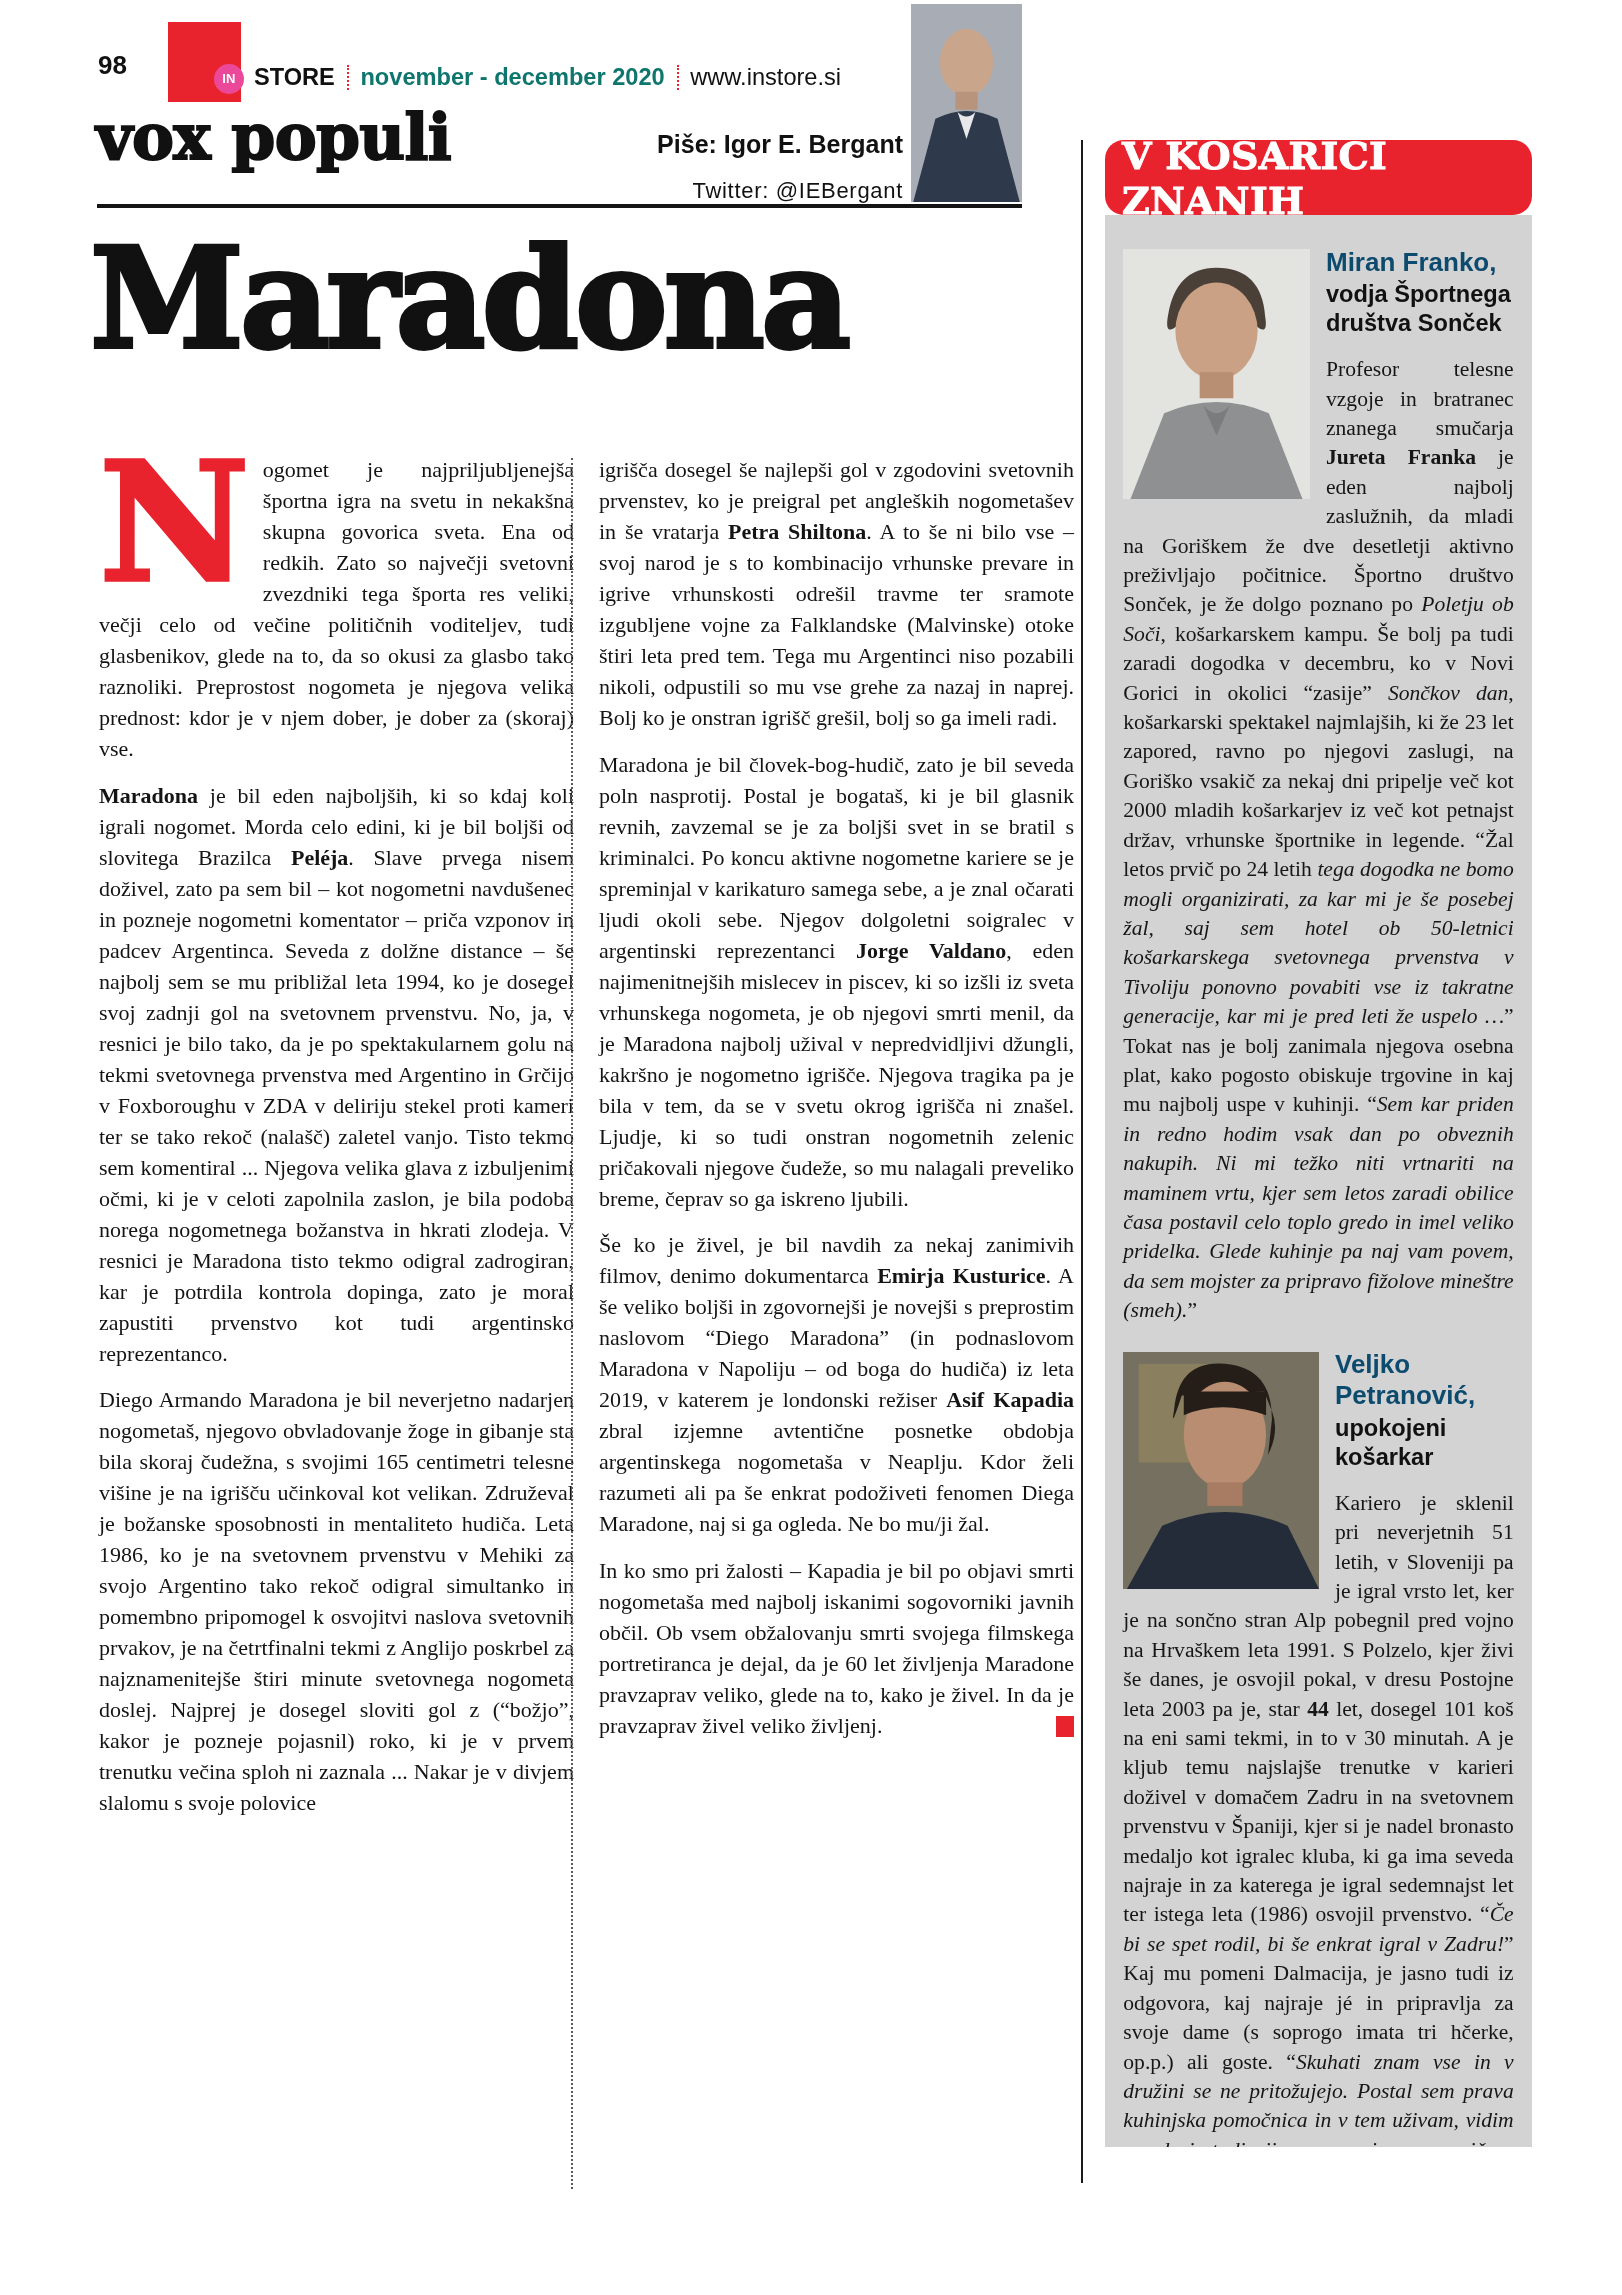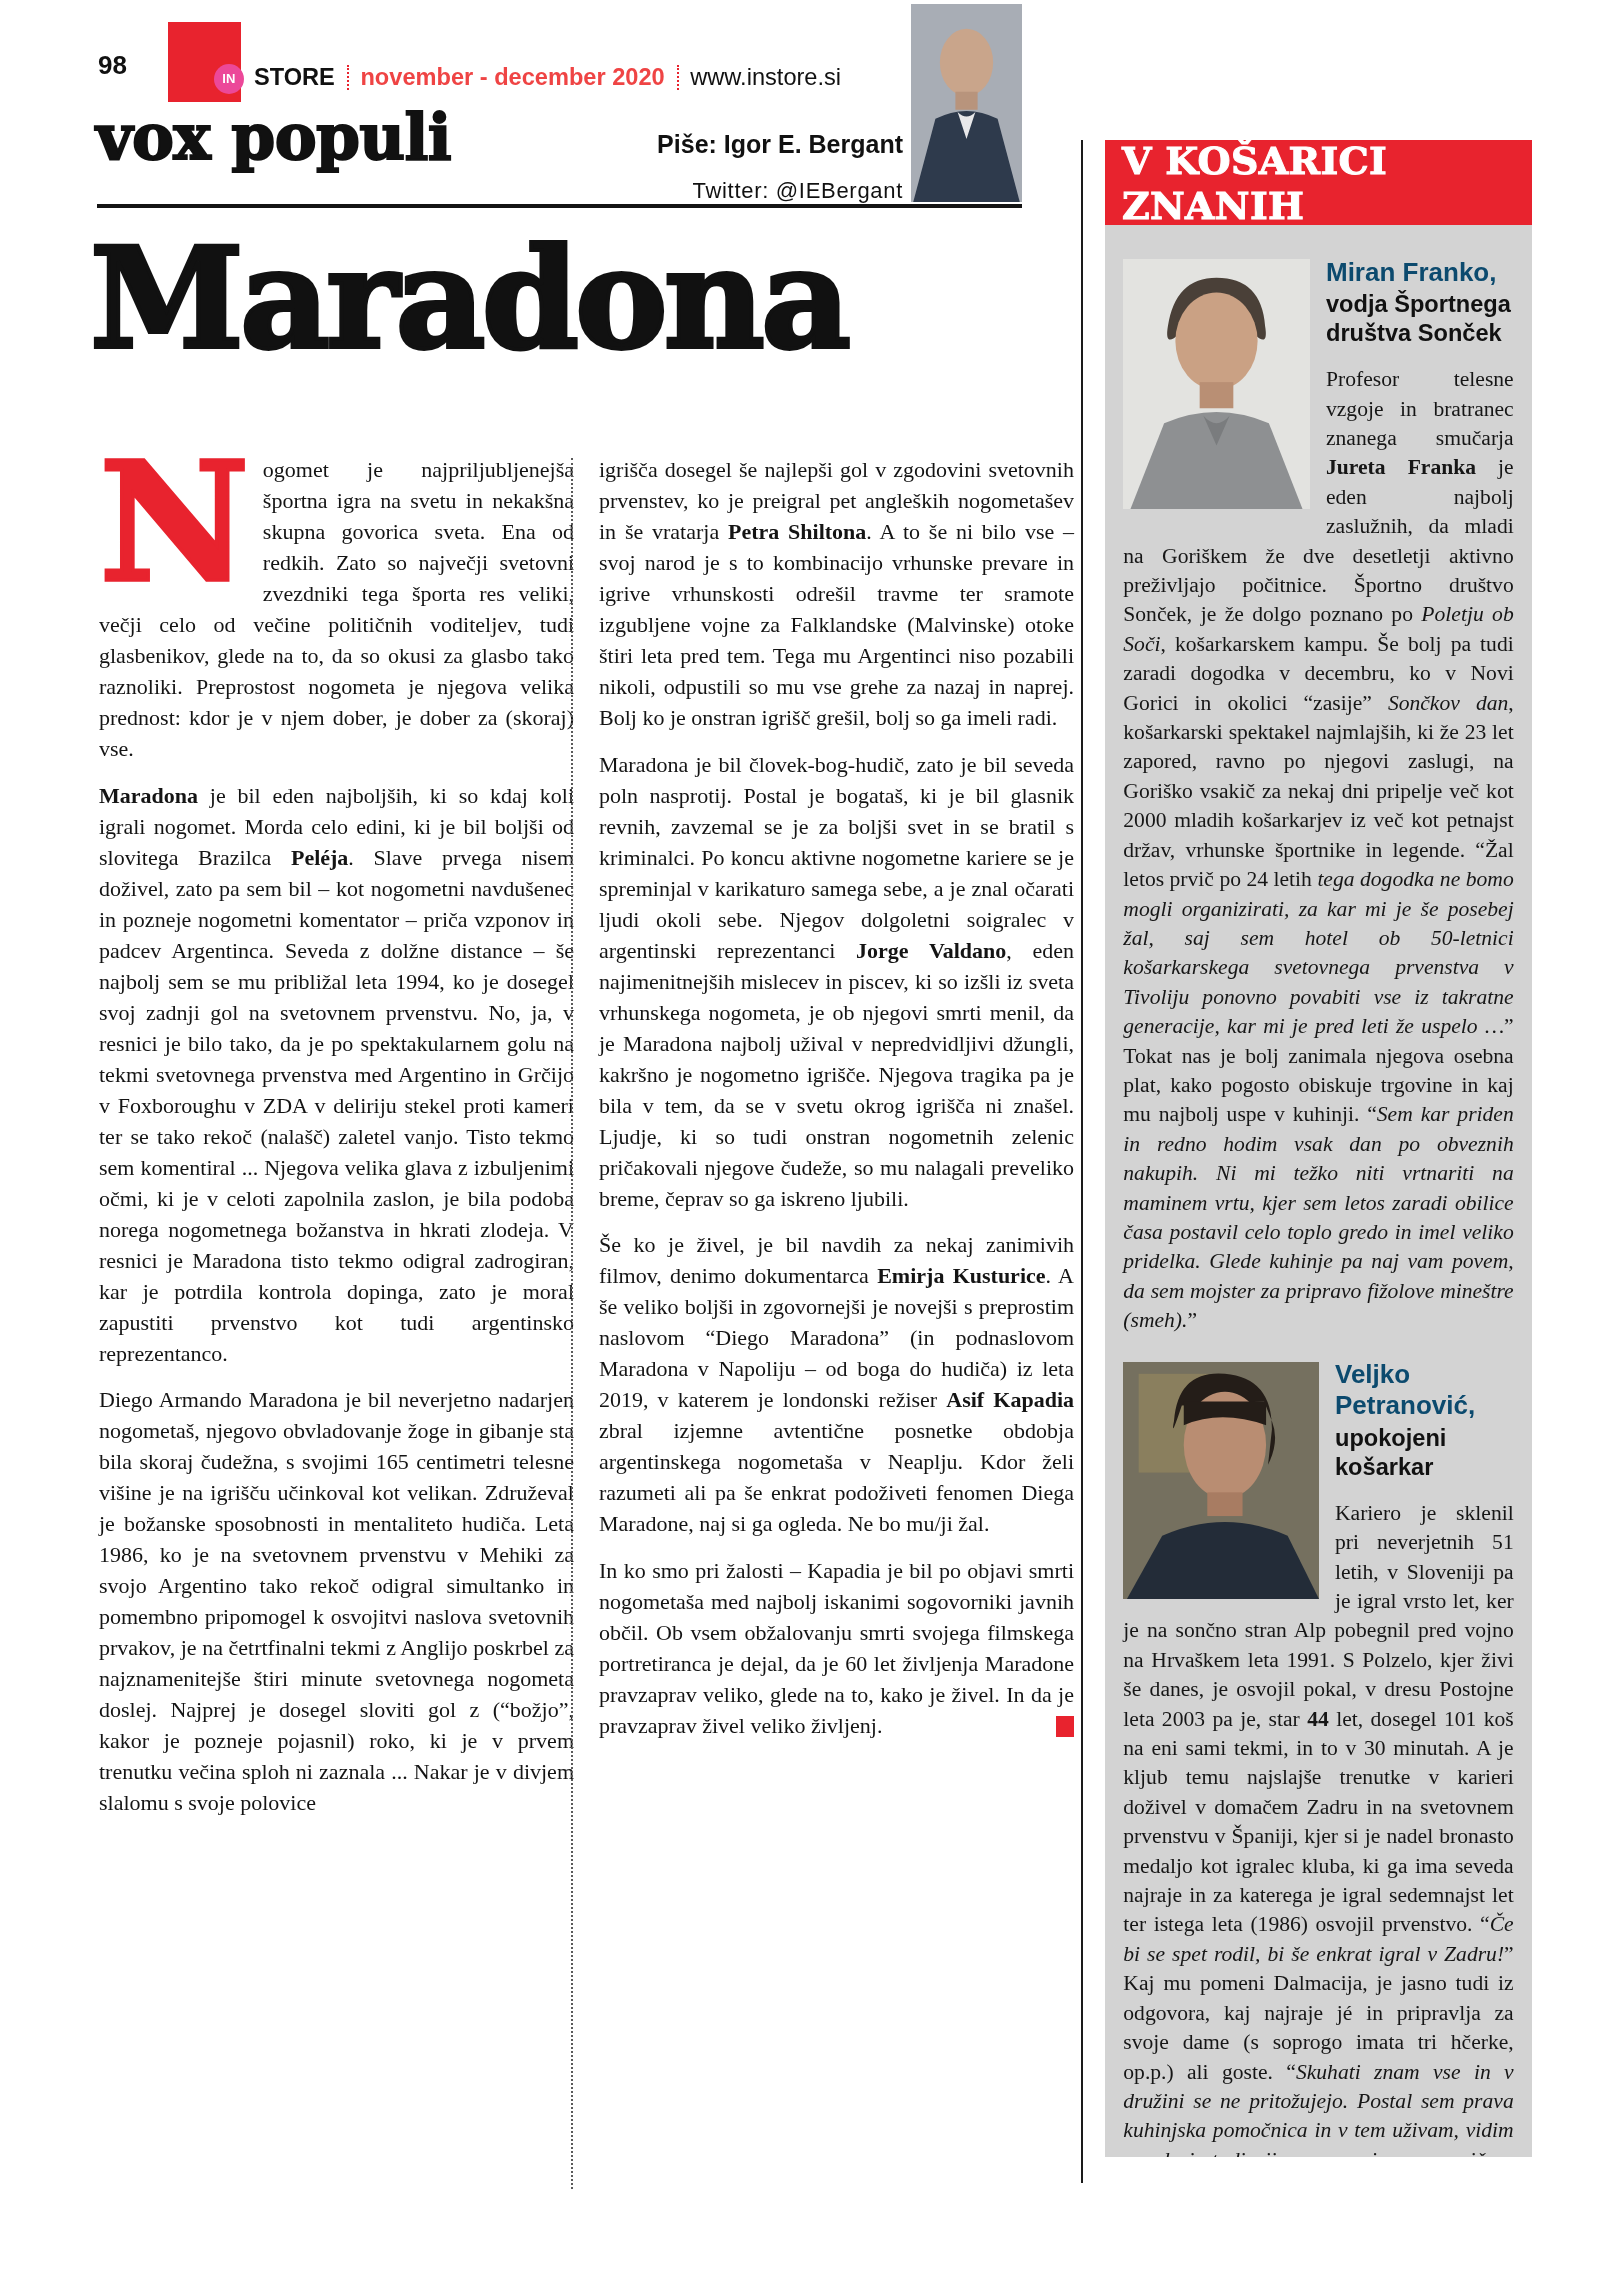--- a/index.html
+++ b/index.html
@@ -17,21 +17,21 @@
 
   
   .page-number{left:98px;top:52px;font:bold 26px/1 "Liberation Sans",sans-serif;color:#111;}
   .red-block{left:168px;top:22px;width:73px;height:80px;background:var(--accent);}
   .logo-circle{
     left:214px;top:64px;width:30px;height:30px;border-radius:50%;background:#ec4899;
     color:#fff;font:bold 13px/30px "Liberation Sans",sans-serif;text-align:center;letter-spacing:0.3px;
   }
   .header-line{left:254px;top:65px;display:flex;align-items:center;}
   .header-line .brand{font:bold 23.6px/1 "Liberation Sans",sans-serif;color:#111;}
-  .header-line .issue{font:bold 23.6px/1 "Liberation Sans",sans-serif;color:#ef4444;}
+  .header-line .issue{font:bold 23.6px/1 "Liberation Sans",sans-serif;color:#0f766e;}
   .header-line .site{font:23.6px/1 "Liberation Sans",sans-serif;color:#111;}
   .hsep{display:inline-block;height:25px;border-left:2.6px dotted var(--accent);margin:0 11.8px;}
 
   .section-title{
     left:96px;top:106px;
     font-family:"DejaVu Serif",serif;font-weight:bold;font-size:63px;line-height:1;
     -webkit-text-stroke:2px #111;color:#111;letter-spacing:-0.7px;
   }
   .byline{left:523px;top:130px;width:380px;text-align:right;font-family:"Liberation Sans",sans-serif;}
   .byline .who{font-weight:bold;font-size:25px;line-height:1.15;color:#111;}
@@ -65,23 +65,23 @@
   .last-p{position:relative;}
   .end-square{position:absolute;right:0;bottom:3.9px;width:18.3px;height:21px;background:var(--accent);}
 
   
   .v-dotted{left:571px;top:458px;height:1731px;width:0;border-left:2.6px dotted #5a5a5a;}
   .v-solid{left:1081px;top:140px;height:2043px;width:2px;background:#1a1a1a;}
 
   
   .sidebar{left:1105px;top:140px;width:427px;}
   .sb-header{
-    height:85px;background:var(--accent);color:#fff;display:flex;align-items:center;
+    height:75px;background:var(--accent);color:#fff;display:flex;align-items:center;
     padding-left:17px;font-family:"DejaVu Serif",serif;font-weight:bold;font-size:38px;
-    -webkit-text-stroke:1px #fff;letter-spacing:0.3px;
+    -webkit-text-stroke:1px #fff;letter-spacing:0.3px;border-radius:19px;
   }
   .sb-body{background:var(--panel);padding:23.6px 18.3px 26px 18.3px;height:1932px;overflow:hidden;}
   .profile{overflow:visible;}
   .profile + .profile{margin-top:23.6px;}
   .p-photo{float:left;margin:2.6px 15.7px 10.5px 0;overflow:hidden;}
   .p-photo svg{width:100%;height:100%;display:block;}
   .p-photo.ph1{width:187px;height:250px;background:linear-gradient(#e9e9e7,#d7d7d3);}
   .p-photo.ph2{width:196px;height:237px;background:linear-gradient(#837c6e,#6a655b);}
   .p-name{font:bold 26px/31px "Liberation Sans",sans-serif;color:#0c4a6e;margin-top:8px;}
   .p-role{font:bold 23.6px/29px "Liberation Sans",sans-serif;color:#111;margin-top:2.6px;}

